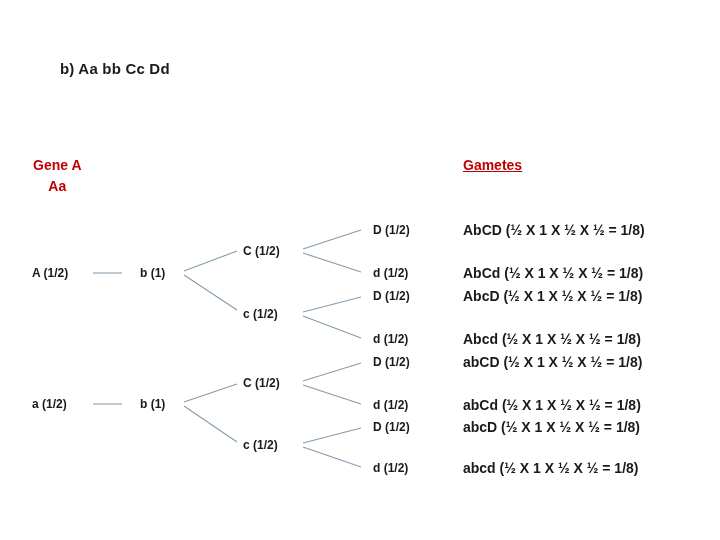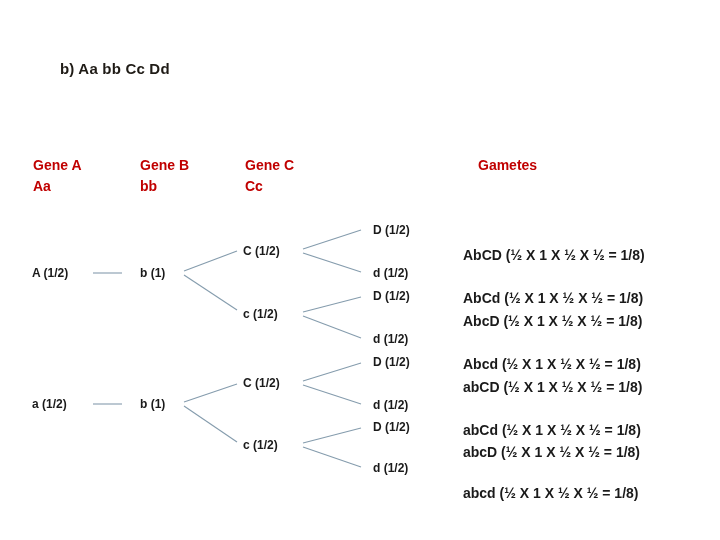--- a/index.html
+++ b/index.html
@@ -40,53 +40,44 @@
     line-height: 16px;
   }
   .gamete {
     position: absolute;
     left: 463px;
     font-size: 14px;
     font-weight: bold;
     color: #1a1a1a;
     white-space: nowrap;
     line-height: 16px;
-    margin-top: 25px;
   }
   svg.tree-lines {
     position: absolute;
     left: 0; top: 0;
     width: 720px; height: 540px;
     pointer-events: none;
   }
   svg.tree-lines line {
     stroke: #859cad;
     stroke-width: 1.1;
   }
 </style>
 </head>
 <body>
 
 <div class="slide">
 
   <div class="title">b) Aa bb Cc Dd</div>
 
-  <div class="col-header" style="left:33px;">
+  <div class="col-header" style="left:33px;text-align:center;">
     <div>Gene A</div>
     <div>Aa</div>
   </div>
-  <div class="col-header" style="left:140px;">
-    <div>Gene B</div>
-    <div>bb</div>
-  </div>
-  <div class="col-header" style="left:245px;">
-    <div>Gene C</div>
-    <div>Cc</div>
-  </div>
-  <div class="col-header" style="left:478px;">
+  <div class="col-header" style="left:463px;text-decoration:underline;">
     <div>Gametes</div>
   </div>
 
   <svg class="tree-lines" viewBox="0 0 720 540">
     <line x1="93" y1="273" x2="122" y2="273"></line>
     <line x1="93" y1="404" x2="122" y2="404"></line>
     <line x1="184" y1="271" x2="237" y2="251"></line>
     <line x1="184" y1="275" x2="237" y2="310"></line>
     <line x1="303" y1="249" x2="361" y2="230"></line>
     <line x1="303" y1="253" x2="361" y2="272"></line>

